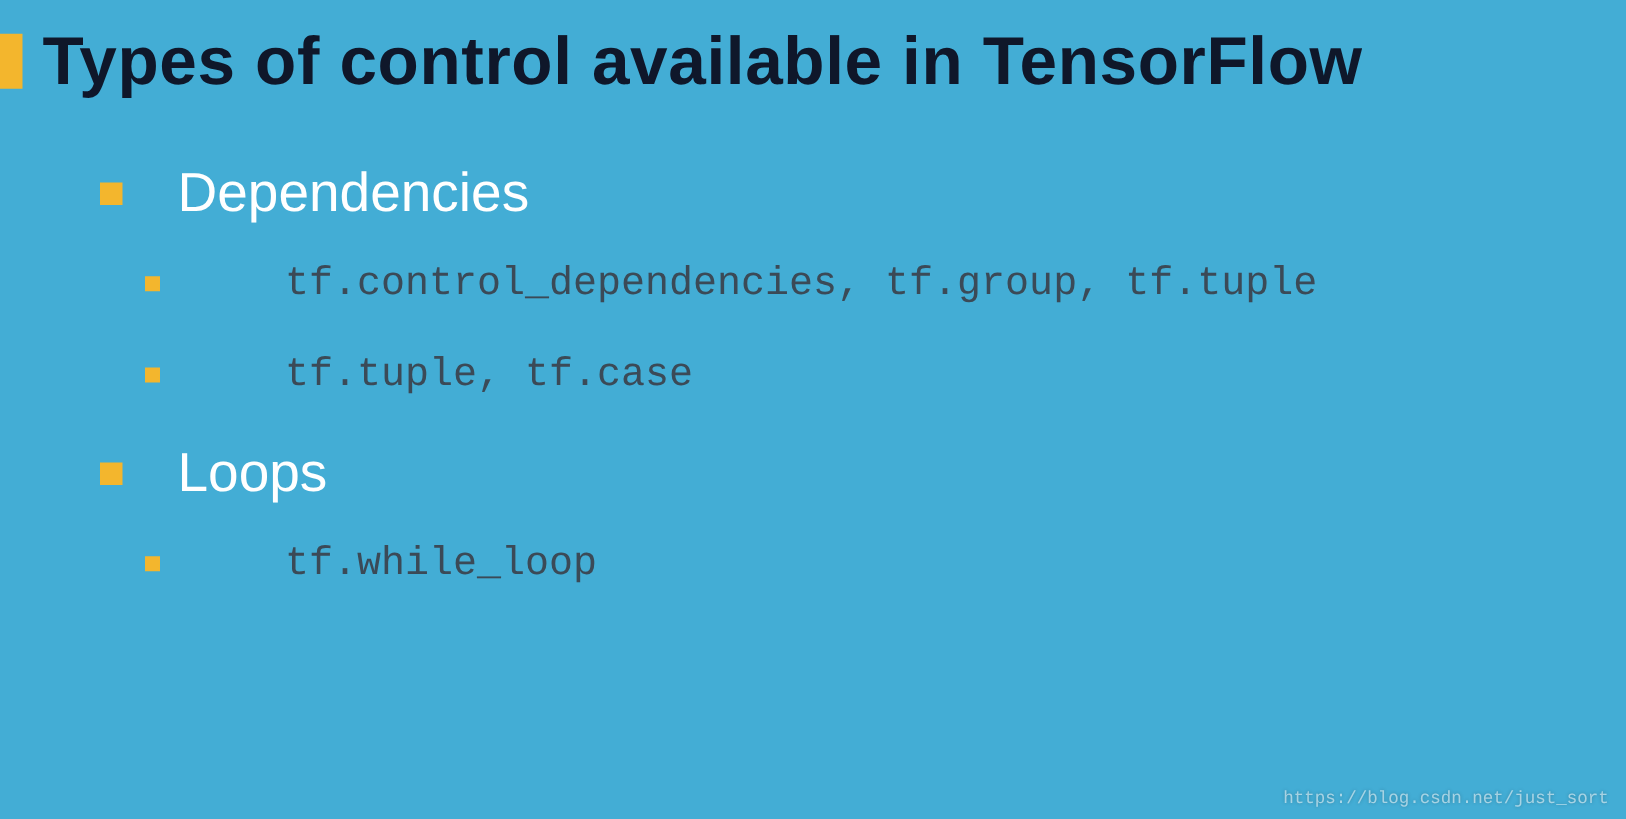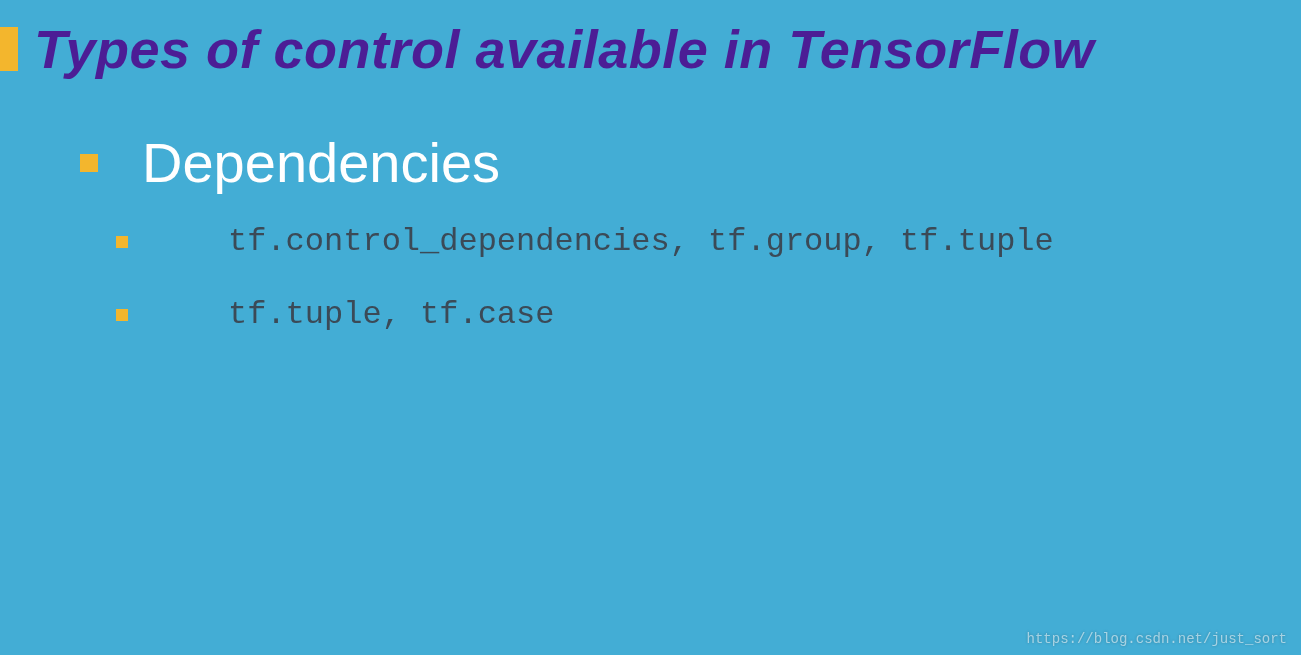--- a/index.html
+++ b/index.html
@@ -21,25 +21,24 @@
     padding-top: 18px;
   }
   .title-bar {
     width: 18px;
     height: 44px;
     background: #f3b62d;
     margin-right: 16px;
     flex-shrink: 0;
   }
   .title {
-    color: #4c1d95;
+    color: #0f172a;
     font-size: 54px;
     font-weight: 700;
     letter-spacing: 0.5px;
-    font-style: italic;
   }
   .content {
     padding-left: 80px;
     padding-top: 50px;
   }
   .section {
     margin-bottom: 28px;
   }
   .h-row {
     display: flex;
@@ -48,21 +47,21 @@
   }
   .bullet-lg {
     width: 18px;
     height: 18px;
     background: #f3b62d;
     margin-right: 44px;
     flex-shrink: 0;
   }
   .h-text {
     color: #ffffff;
-    font-size: 56px;
+    font-size: 44px;
     font-weight: 400;
   }
   .sub-row {
     display: flex;
     align-items: center;
     padding-left: 36px;
     margin-bottom: 36px;
   }
   .bullet-sm {
     width: 12px;
@@ -109,16 +108,26 @@
     </div>
   </div>
 
   <div class="section">
     <div class="sub-row">
       <div class="bullet-sm"></div>
       <div class="code-text">tf.tuple, tf.case</div>
     </div>
   </div>
 
+  <div class="section">
+    <div class="h-row">
+      <div class="bullet-lg"></div>
+      <div class="h-text">Loops</div>
+    </div>
+    <div class="sub-row">
+      <div class="bullet-sm"></div>
+      <div class="code-text">tf.while_loop</div>
+    </div>
+  </div>
 
 </div>
 
 <div class="watermark">https://blog.csdn.net/just_sort</div>
 
 </body></html>

